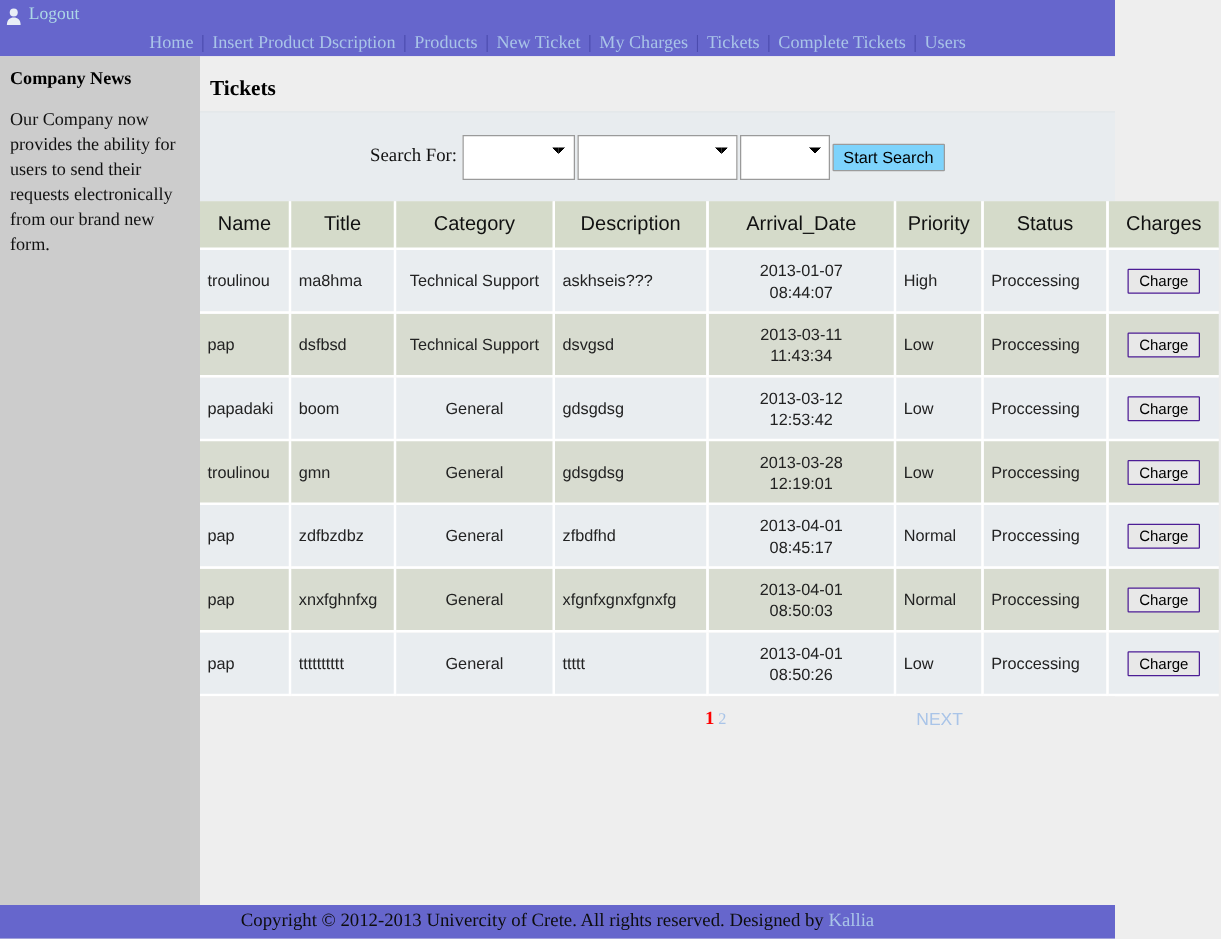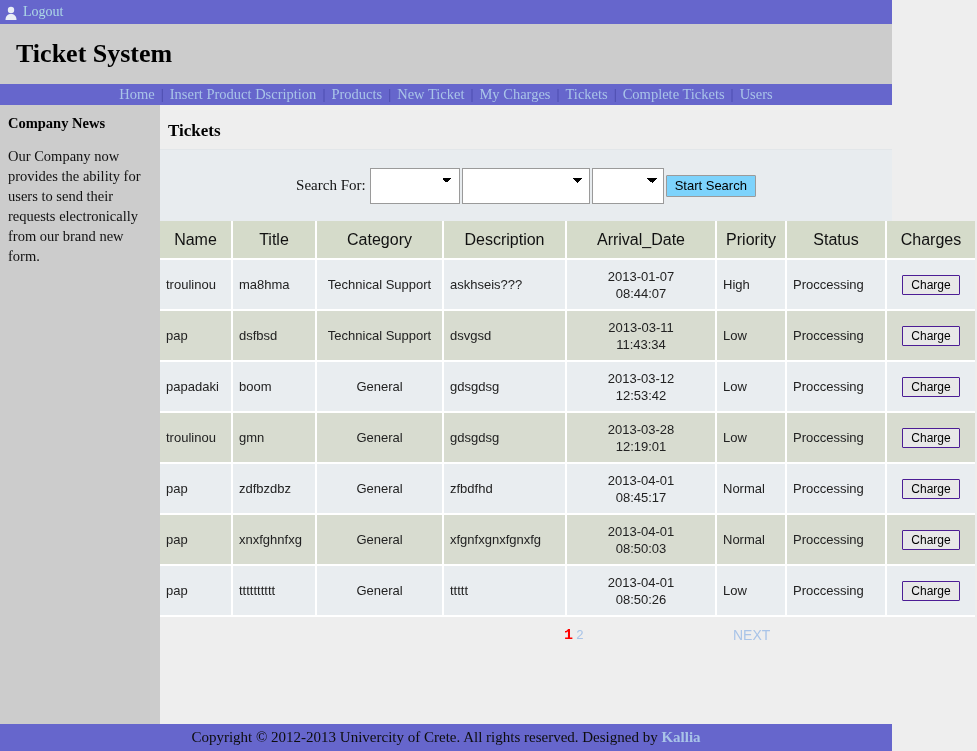--- a/index.html
+++ b/index.html
@@ -270,21 +270,21 @@
   
   .pagination {
     background: #eeeeee;
     height: 54px;
     position: relative;
   }
   .page-nums {
     position: absolute;
     left: 404px;
     top: 10px;
-    font-family: Liberation Mono, monospace;
+    font-family: Liberation Serif, serif;
     font-size: 14px;
   }
   .page-cur {
     color: #ff0000;
     font-weight: bold;
     font-size: 15px;
   }
   .page-link {
     color: #a9c4e8;
     text-decoration: none;
@@ -314,41 +314,37 @@
   }
   .footer-text {
     font-family: "Liberation Serif", serif;
     font-size: 15px;
     color: #0d0d0d;
   }
   .footer-link {
     color: #a9c4e8;
     text-decoration: none;
     cursor: pointer;
-    font-weight: bold;
   }
 </style>
 </head>
 <body>
 
 <div class="page">
 
   <div class="topbar">
     <span class="user-icon">
       <svg width="14" height="15" viewBox="0 0 14 15" xmlns="http://www.w3.org/2000/svg">
         <circle cx="7" cy="4" r="3.2" fill="#e9eef6"></circle>
         <path d="M1.5 14 C1.5 9.8 4 8 7 8 C10 8 12.5 9.8 12.5 14 Z" fill="#e9eef6"></path>
       </svg>
     </span>
     <a class="logout-link" href="#">Logout</a>
   </div>
 
-  <div class="banner">
-    <div class="banner-title">Ticket System</div>
-  </div>
 
   <div class="navbar">
     <div class="navlist">
       <a href="#">Home</a>
       <span class="navsep">|</span>
       <a href="#">Insert Product Dscription</a>
       <span class="navsep">|</span>
       <a href="#">Products</a>
       <span class="navsep">|</span>
       <a href="#">New Ticket</a>

